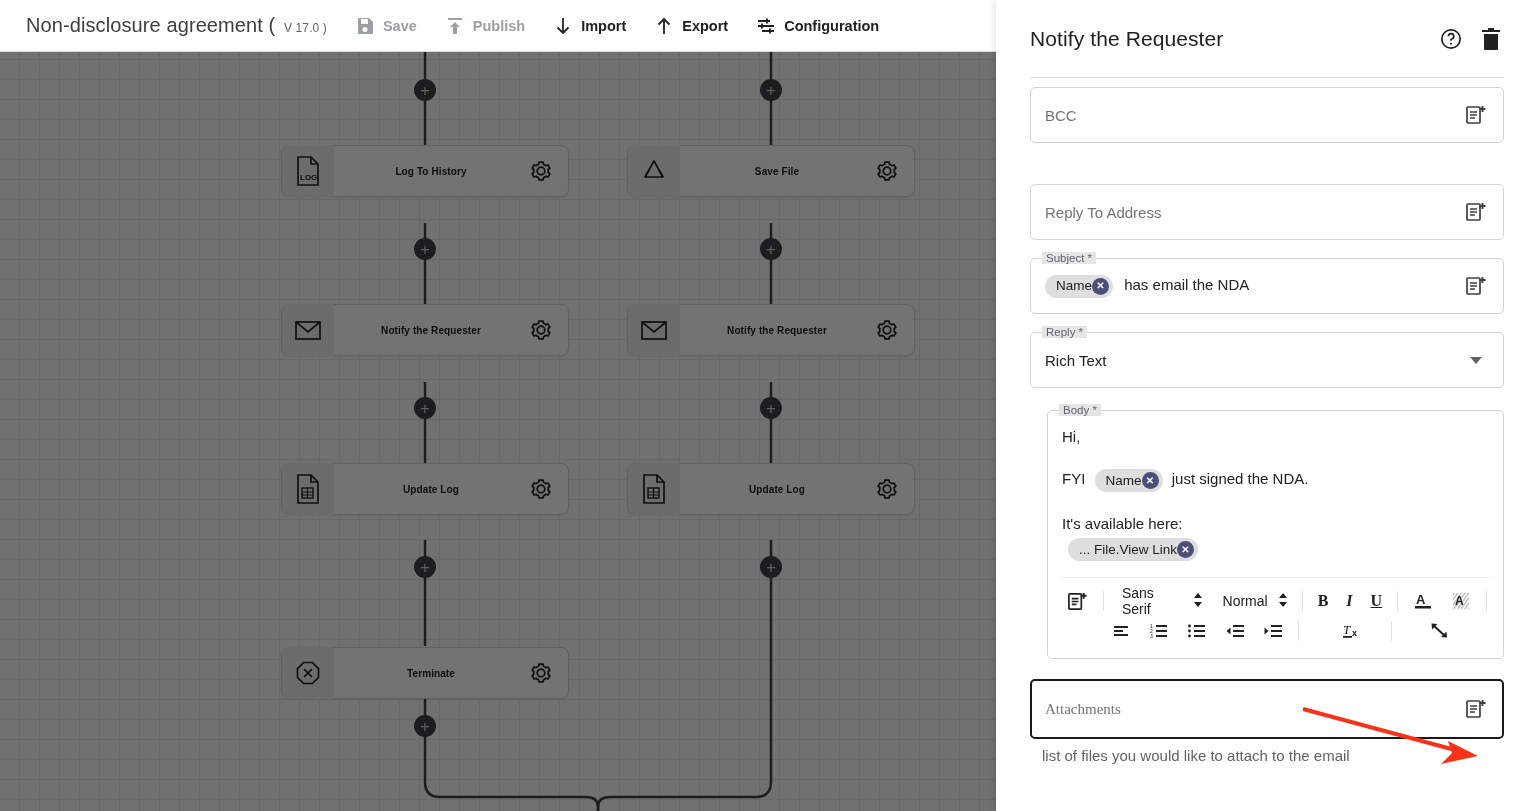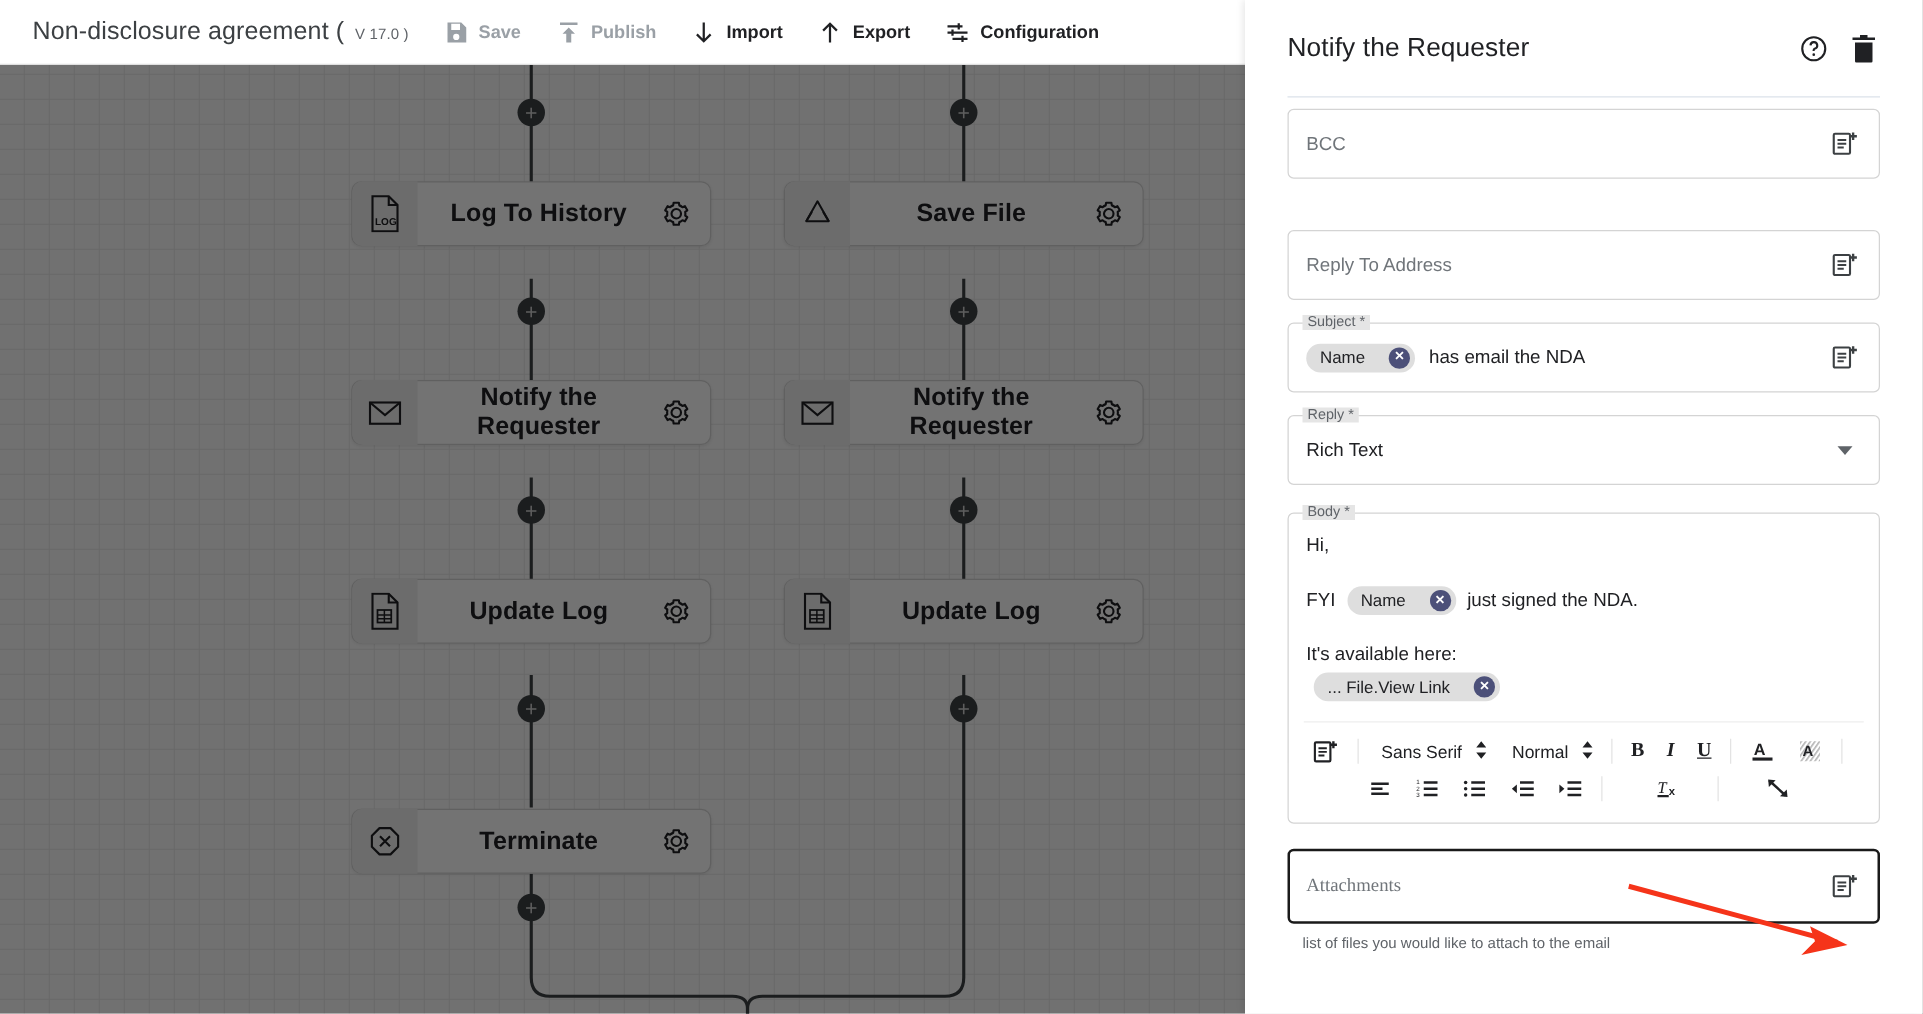--- a/index.html
+++ b/index.html
@@ -61,21 +61,21 @@
     box-shadow: 0 1px 2px rgba(0,0,0,0.06);
   }
   .node-iconbox {
     width: 52px; height: 52px; flex: none;
     background: #efefef;
     border-radius: 8px 0 0 8px;
     display: flex; align-items: center; justify-content: center;
   }
   .node-iconbox svg { display:block; }
   .node-label {
-    flex: 1; text-align: center; font-size: 20px; font-weight: 700;
+    flex: 1; text-align: center; font-size: 10px; font-weight: 700;
     color: #202124; letter-spacing: .1px;
   }
   .node-gear { width: 26px; height: 26px; flex: none; display:flex; align-items:center; justify-content:center; }
   .plus-btn {
     position: absolute; width: 22px; height: 22px; border-radius: 50%;
     background: #3c4043; color: #cfcfcf;
     display: flex; align-items: center; justify-content: center;
     font-size: 17px; line-height: 1; font-weight: 400;
     transform: translate(-50%, -50%);
     font-family: "Liberation Sans", sans-serif;
@@ -107,39 +107,39 @@
   }
   .field.focused-box { border: 2px solid #1a1a1a; }
   .field-legend {
     position: absolute; top: -7px; left: 11px; background: #e5e5e5;
     padding: 0 4px; font-size: 11.5px; color: #5f6368; line-height: 12px;
   }
   .field-row { display: flex; align-items: center; min-height: 54px; padding: 0 14px; }
   .field-text { flex: 1; font-size: 15px; color: #202124; }
   .field-text.placeholder { color: #70757a; }
   .field-trail { width: 26px; height: 26px; flex: none; display:flex; align-items:center; justify-content:center; cursor:pointer; }
-  .field-hint { font-size: 12px; color: #5f6368; margin: 8px 0 0 12px; }
+  .field-hint { font-size: 15px; color: #5f6368; margin: 8px 0 0 12px; }
 
   .select-arrow { width: 0; height: 0; border-left: 6px solid transparent; border-right: 6px solid transparent; border-top: 7px solid #5f6368; }
 
   
   .chip {
-    display: inline-flex; align-items: center; gap: 19px;
+    display: inline-flex; align-items: center; gap: 0;
     background: #dedede; border-radius: 14px; padding: 3px 4px 3px 11px;
     font-size: 13.5px; color: #202124; vertical-align: middle;
     line-height: 1;
   }
   .chip-x {
     width: 17px; height: 17px; border-radius: 50%; background: #4c5079;
     color: #fff; font-size: 10px; display:flex; align-items:center; justify-content:center;
     font-weight: 700; cursor: pointer;
   }
 
   
-  #body-field { margin-top: 22px; }
+  #body-field { margin-top: 22px; margin-left: 17px; }
   #body-content { padding: 16px 14px 6px 14px; }
   .body-line { font-size: 15px; color: #202124; margin-bottom: 22px; line-height: 20px; }
   .body-line:last-child { margin-bottom: 0; }
   #rte-sep { height: 1px; background: #eeeeee; margin: 10px 12px 0 12px; }
   #rte-toolbar { padding: 8px 10px 12px 10px; }
   .rte-row { display: flex; align-items: center; height: 30px; }
   .rte-row.second { padding-left: 44px; }
   .rte-item { display:flex; align-items:center; justify-content:center; height: 28px; padding: 0 9px; cursor: pointer; }
   .rte-sel { display:flex; align-items:center; gap: 10px; font-size: 14px; font-weight: 400; color: #202124; padding: 0 8px 0 12px; cursor:pointer; }
   .rte-div { width: 1px; height: 20px; background: #e3e3e3; margin: 0 6px; }

